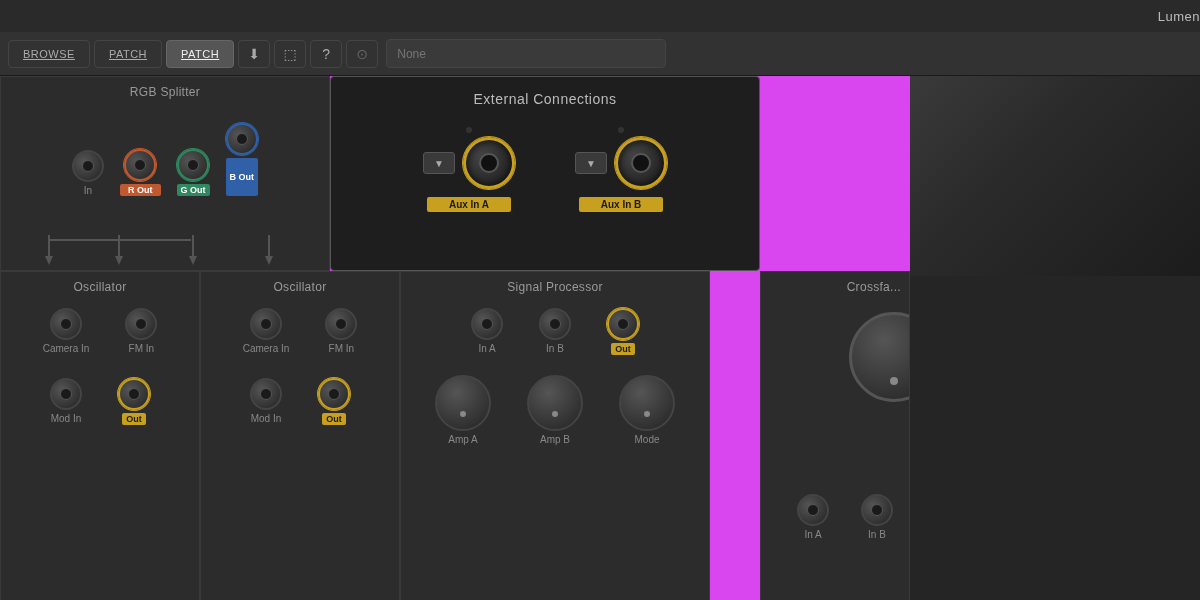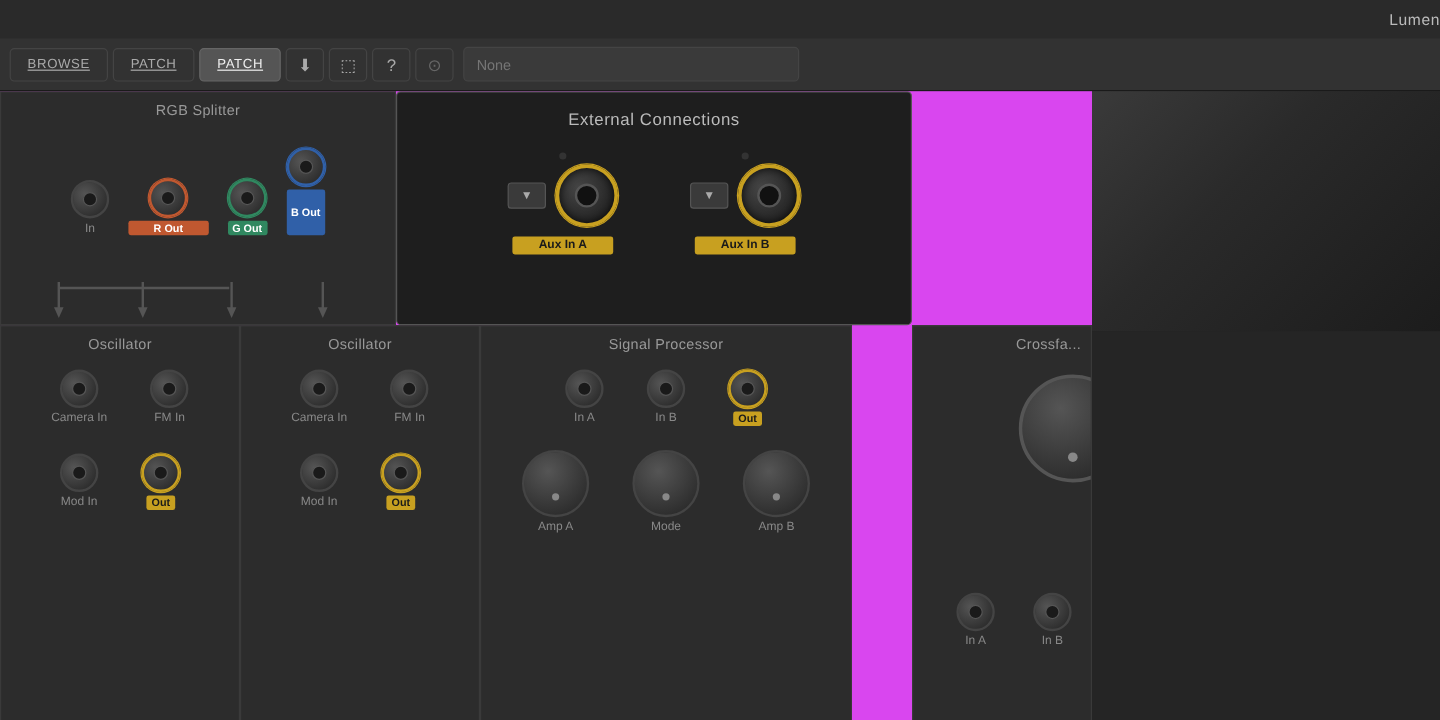--- a/index.html
+++ b/index.html
@@ -285,21 +285,21 @@
       <div class="module-title">RGB Splitter</div>
       <div class="jacks-row">
 
         <div class="jack-group">
           <div class="jack" style="margin-top:12px;"></div>
           <div class="jack-label">In</div>
         </div>
 
         <div class="jack-group">
           <div class="jack" style="border-color:#c05830; box-shadow:0 0 0 1px #c05830; margin-top:12px;"></div>
-          <div class="jack-label" style="background:#c05830; color:#fff; padding:1px 21px; border-radius:2px; font-size:9px; font-weight:bold;">R Out</div>
+          <div class="jack-label" style="background:#c05830; color:#fff; padding:1px 8px; border-radius:2px; font-size:9px; font-weight:bold;">R Out</div>
         </div>
 
         <div class="jack-group">
           <div class="jack" style="border-color:#308860; box-shadow:0 0 0 1px #308860; margin-top:12px;"></div>
           <div class="jack-label" style="background:#308860; color:#fff; padding:1px 4px; border-radius:2px; font-size:9px; font-weight:bold;">G Out</div>
         </div>
 
         <div class="jack-group">
           <div class="jack" style="border-color:#3060a8; box-shadow:0 0 0 1px #3060a8; margin-top:12px;"></div>
           <div class="jack-label" style="background:#3060a8; color:#fff; padding:14px 4px; border-radius:2px; font-size:9px; font-weight:bold;">B Out</div>
@@ -419,25 +419,25 @@
         </div>
       </div>
 
       <div style="display:flex; justify-content:center; gap:20px; padding:20px 12px 0;">
         <div class="jack-group">
           <div class="big-knob"></div>
           <div class="jack-label">Amp A</div>
         </div>
         <div class="jack-group">
           <div class="big-knob"></div>
+          <div class="jack-label">Amp B</div>
+        </div>
+        <div class="jack-group">
+          <div class="big-knob"></div>
           <div class="jack-label">Mode</div>
-        </div>
-        <div class="jack-group">
-          <div class="big-knob"></div>
-          <div class="jack-label">Amp B</div>
         </div>
       </div>
     </div>
 
     <div style="position:absolute; top:195px; left:760px; width:150px; height:330px; border:1px solid #3a3a3a; background:#2c2c2c; overflow:hidden;">
       <div class="module-title" style="text-align:right; padding-right:8px;">Crossfa...</div>
 
       <div style="position:absolute; bottom:60px; right:8px; display:flex; flex-direction:column; align-items:flex-end; gap:20px;">
         <div style="display:flex; gap:16px;">
           <div class="jack-group">

